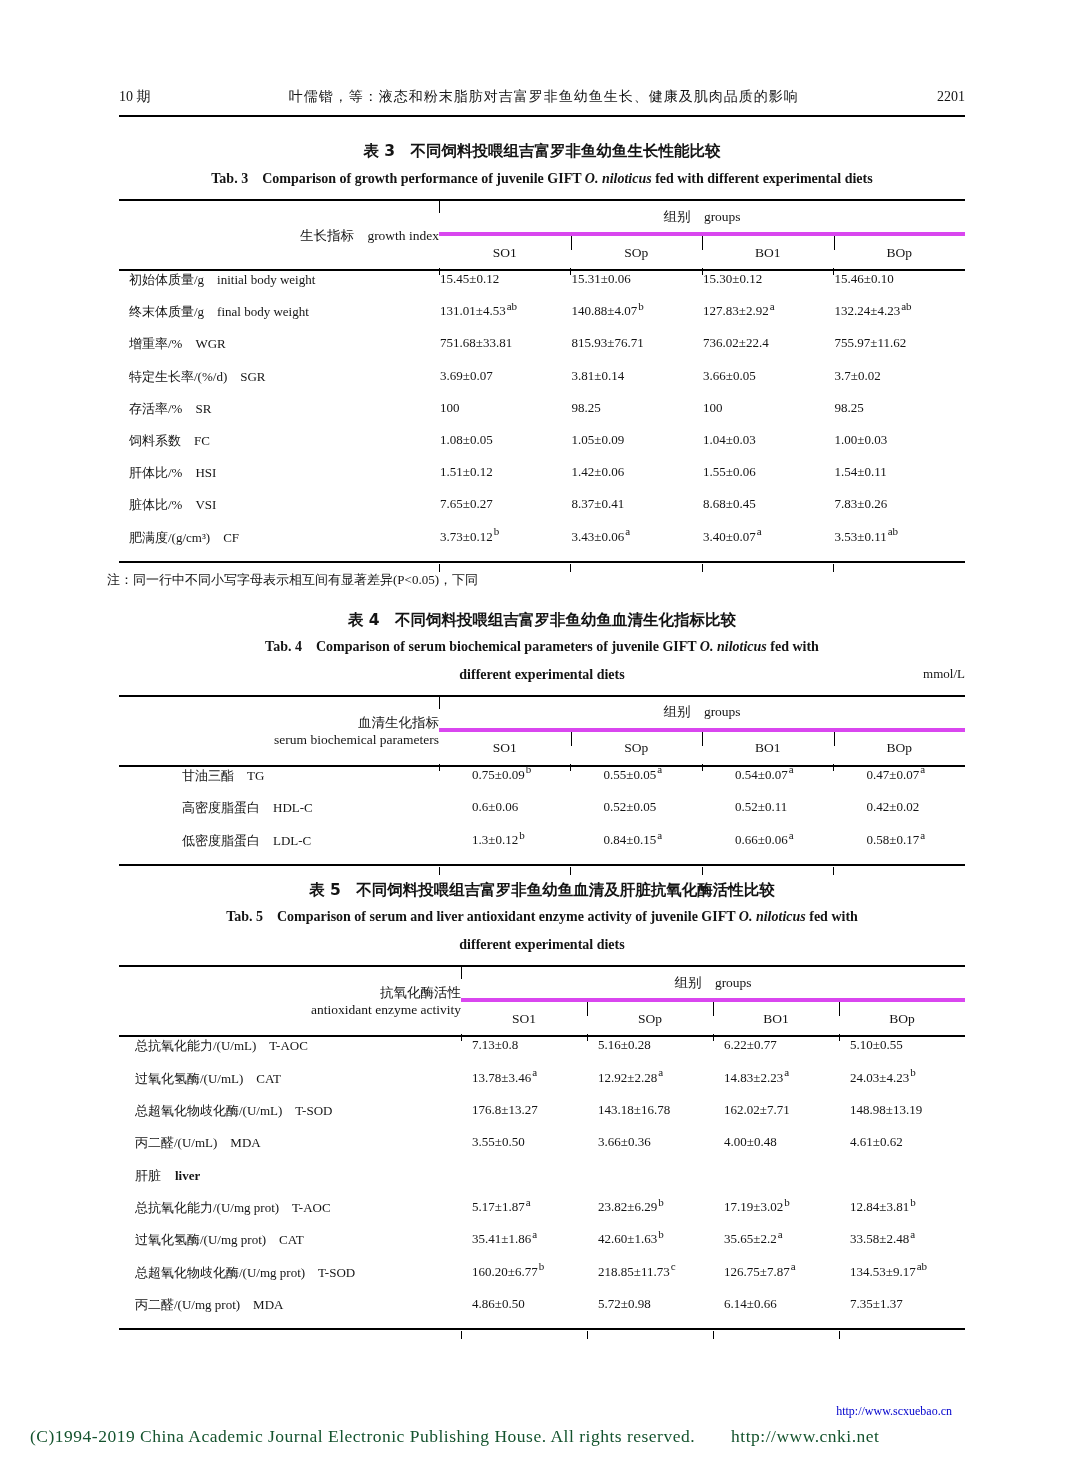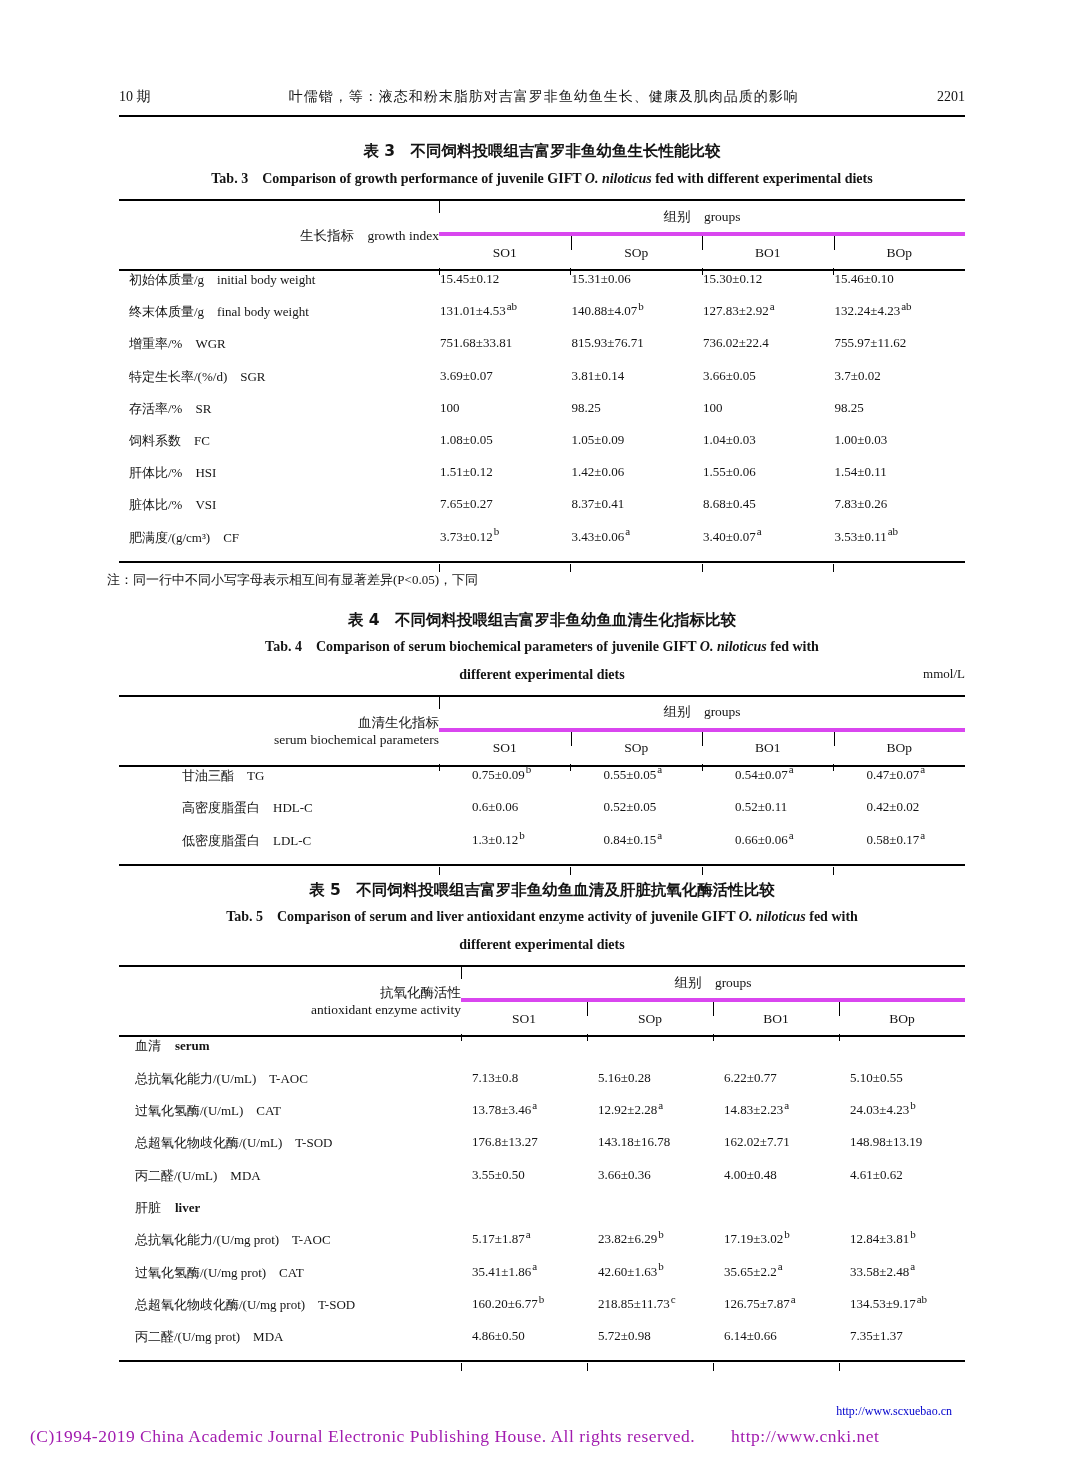--- a/index.html
+++ b/index.html
@@ -52,21 +52,21 @@
   .c{flex:1;box-sizing:border-box;}
   .t3x .c{padding-left:1px;} .t4x .c{padding-left:33px;} .t5x .c{padding-left:11px;}
   sup{font-size:11px;line-height:0;vertical-align:super;margin-left:1px;}
   .section .en{font-weight:bold;margin-left:14px;}
 
   
   .notes{margin-top:7px;margin-left:-12px;font-size:13px;line-height:20px;}
 
   
   .site-link{position:absolute;top:1404px;right:132px;font-size:12px;color:#0000cc;text-decoration:none;}
-  .copyright{position:absolute;top:1424px;left:30px;font-size:17.5px;color:#a21caf;letter-spacing:0.5px;}
+  .copyright{position:absolute;top:1424px;left:30px;font-size:17.5px;color:#14532d;letter-spacing:0.5px;}
 </style>
 </head>
 <body>
 
 <div class="page">
   <div class="content">
 
     <div class="page-head">
       <span>10 期</span>
       <span class="mid">叶儒锴，等：液态和粉末脂肪对吉富罗非鱼幼鱼生长、健康及肌肉品质的影响</span>
@@ -252,23 +252,20 @@
             <div class="ggl">组别　groups</div>
             <div class="gnames">
               <div class="gname">SO1</div>
               <div class="gname">SOp</div>
               <div class="gname">BO1</div>
               <div class="gname">BOp</div>
             </div>
           </div>
         </div>
         <div class="tbody" id="tbody-2">
-            <div class="row section">
-              <div class="c0"><span>血清</span><span class="en">serum</span></div>
-            </div>
             <div class="row">
               <div class="c0">总抗氧化能力/(U/mL)　T-AOC</div>
               <div class="c">7.13±0.8</div>
               <div class="c">5.16±0.28</div>
               <div class="c">6.22±0.77</div>
               <div class="c">5.10±0.55</div>
             </div>
             <div class="row">
               <div class="c0">过氧化氢酶/(U/mL)　CAT</div>
               <div class="c">13.78±3.46<sup>a</sup></div>

